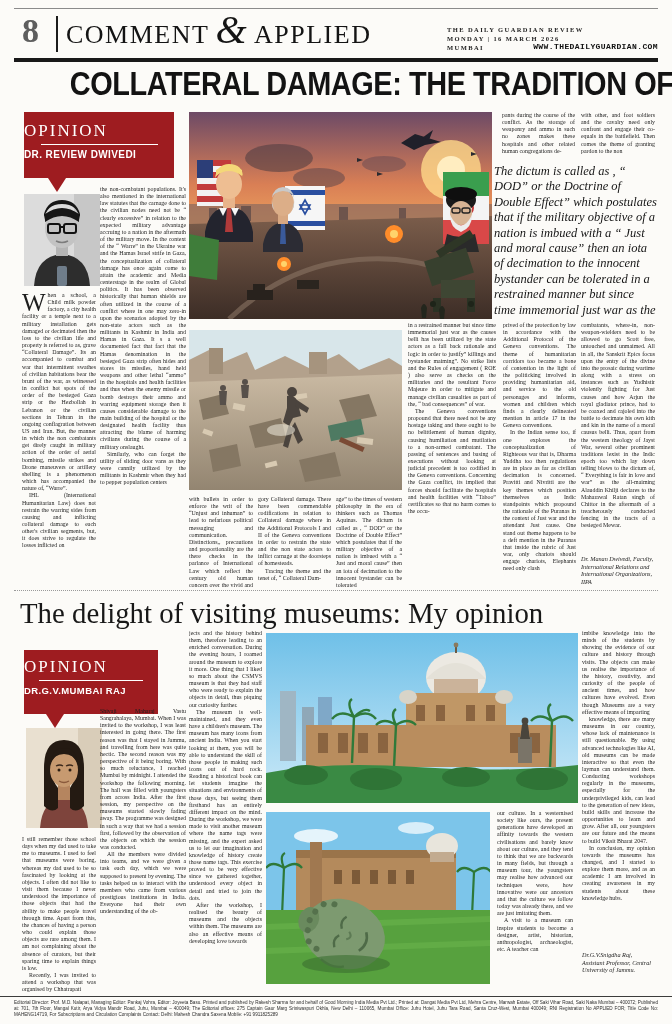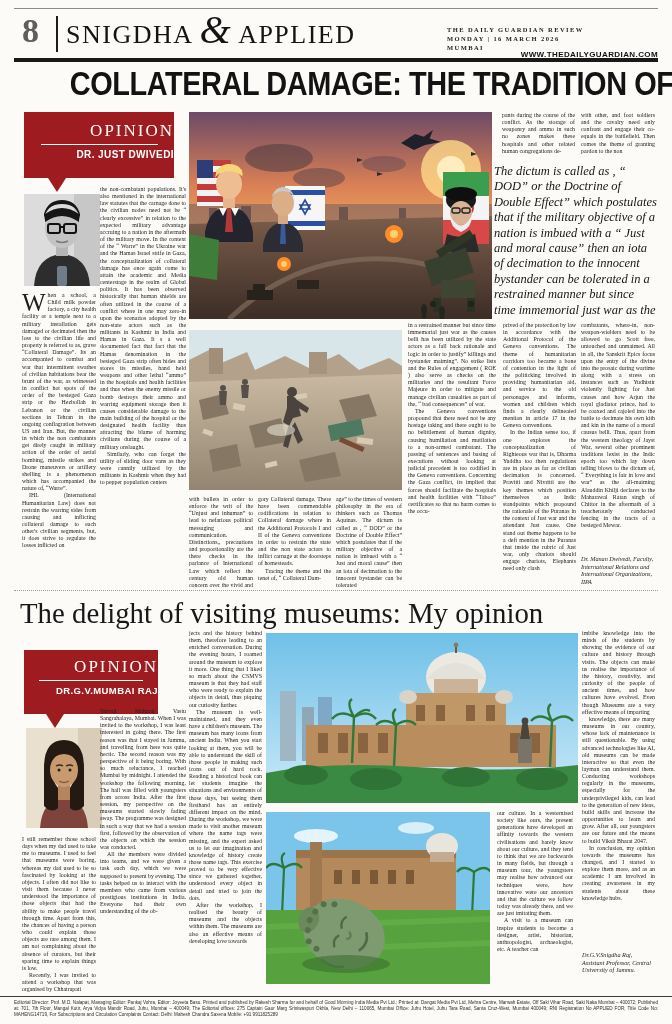--- a/index.html
+++ b/index.html
@@ -14,21 +14,21 @@
   .section-title .amp{font-style:italic;font-size:40px;line-height:40px;padding:0 6px;font-family:"Liberation Serif",serif;}
   .mast-right{font:bold 6.5px/9px "Liberation Serif",serif;letter-spacing:1.4px;color:#252525;}
   .site{font:bold 8px/10px "Liberation Sans",sans-serif;letter-spacing:.4px;color:#111;text-align:right;}
   .thick{background:#191919;height:4px;}
   
   .headline1{width:672px;text-align:center;font:bold 34px/36px "Liberation Sans",sans-serif;color:#131313;white-space:nowrap;}
   .headline1 span{display:inline-block;transform:scaleX(.85);transform-origin:center;letter-spacing:-.5px;}
   .headline2{font:30px/34px "Liberation Serif",serif;color:#181818;white-space:nowrap;}
   .headline2 span{display:inline-block;transform:scaleX(.96);transform-origin:left;}
   
-  .opinion{background:#9e1c20;color:#fff;text-align:right;}
+  .opinion{background:#9e1c20;color:#fff;text-align:left;}
   .opinion .kick{font:17px/17px "Liberation Serif",serif;letter-spacing:2px;margin-top:10px;}
   .opinion .rule{height:1px;background:#fff;margin:5px auto 4px auto;width:78%;}
   .opinion .auth{font:bold 10px/12px "Liberation Sans",sans-serif;letter-spacing:.4px;}
   .tail{width:0;height:0;border-left:9px solid transparent;border-right:9px solid transparent;border-top:14px solid #9e1c20;}
   
   .col{font:5.9px/7.15px "Liberation Serif",serif;text-align:justify;color:#1d1d1d;overflow:hidden;}
   .col p{margin:0;}
   .col p + p{text-indent:7px;}
   .dropcap p:first-child::first-letter{float:left;font-size:25px;line-height:20px;padding:1px 2px 0 0;}
   .pullquote{font:italic 12.5px/15.4px "Liberation Serif",serif;color:#161616;}
@@ -40,35 +40,35 @@
   svg{display:block;}
 </style>
 </head>
 <body>
 
 <div class="page">
 
   <div class="abs hair" style="left:14px;top:8px;width:644px;"></div>
   <div class="abs pageno" style="left:22px;top:14px;">8</div>
   <div class="abs mast-divider" style="left:56px;top:16px;height:36px;"></div>
-  <div class="abs section-title" style="left:66px;top:10px;"><span>SNIGDHA</span><span class="amp">&amp;</span><span>APPLIED</span></div>
+  <div class="abs section-title" style="left:66px;top:10px;"><span>COMMENT</span><span class="amp">&amp;</span><span>APPLIED</span></div>
   <div class="abs mast-right" style="left:447px;top:25px;width:200px;">
     <div>THE DAILY GUARDIAN REVIEW</div>
     <div>MONDAY | 16 MARCH 2026</div>
     <div>MUMBAI</div>
   </div>
-  <div class="abs site" style="left:458px;top:50px;width:200px;">WWW.THEDAILYGUARDIAN.COM</div>
+  <div class="abs site" style="left:458px;top:42px;width:200px;font-family:Liberation Mono, monospace;">WWW.THEDAILYGUARDIAN.COM</div>
   <div class="abs thick" style="left:14px;top:58px;width:644px;"></div>
 
   <div class="abs headline1" style="left:0;top:65px;"><span>COLLATERAL DAMAGE: THE TRADITION OF JUST CAUSE</span></div>
 
   <div class="abs opinion" style="left:24px;top:112px;width:150px;height:66px;">
     <div class="kick">OPINION</div>
     <div class="rule"></div>
-    <div class="auth">DR. JUST DWIVEDI</div>
+    <div class="auth">DR. REVIEW DWIVEDI</div>
   </div>
   <div class="abs tail" style="left:48px;top:178px;"></div>
 
   <div class="abs" style="left:24px;top:194px;width:76px;height:92px;">
     <svg width="76" height="92" viewBox="0 0 76 92">
       <rect width="76" height="92" fill="#dcdcdc"></rect>
       <rect x="50" width="26" height="92" fill="#c7c7c7"></rect>
       <path d="M10 92 Q12 62 38 60 Q64 62 66 92 Z" fill="#2d2d2d"></path>
       <rect x="32" y="48" width="12" height="14" fill="#b5b5b5"></rect>
       <ellipse cx="38" cy="34" rx="17" ry="20" fill="#c3c3c3"></ellipse>

